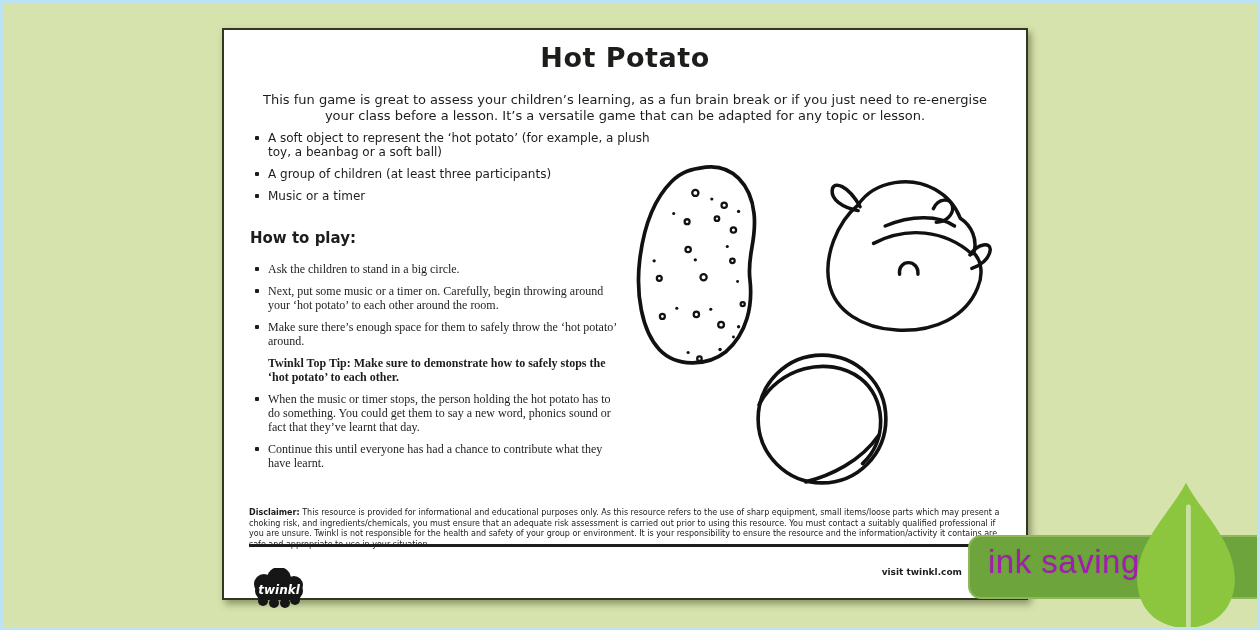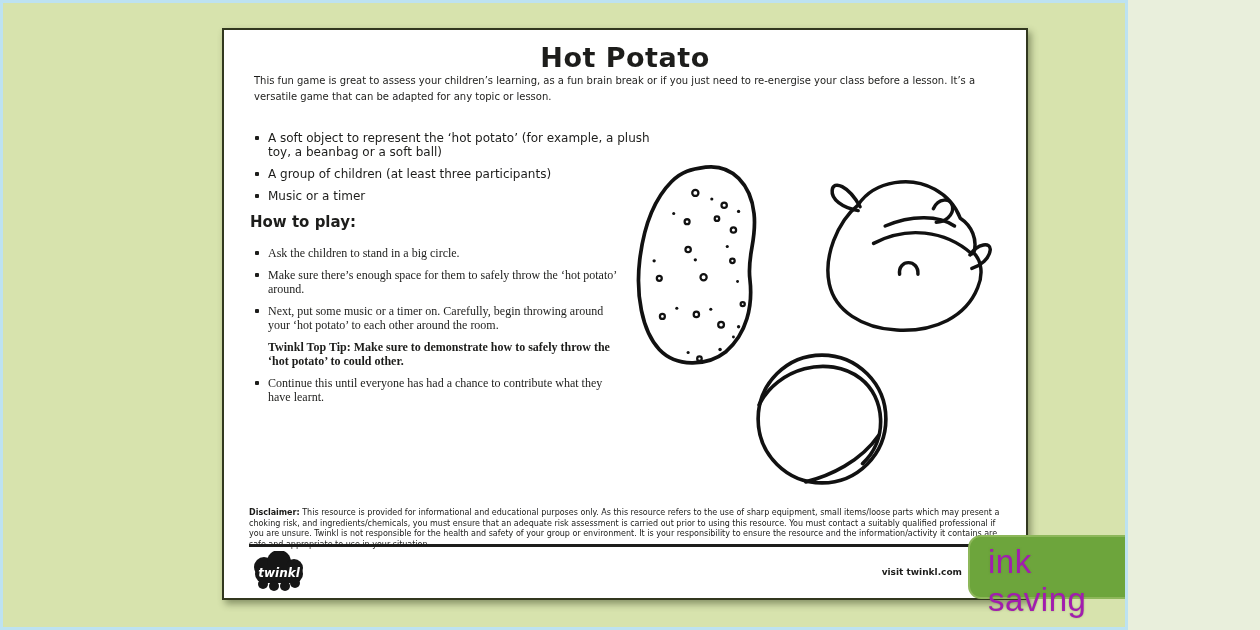--- a/index.html
+++ b/index.html
@@ -1,37 +1,37 @@
 <!DOCTYPE html>
 <html><head>
 <meta charset="utf-8">
 <style>
   html,body{margin:0;padding:0;background:#e9efdc;}
   *{box-sizing:border-box;}
   .canvas{
-    position:relative;width:1128px;height:630px;overflow:hidden;
+    position:relative;width:1260px;height:630px;overflow:hidden;
     background:#d7e3ad;border:3px solid #bde2f1;
     font-family:"DejaVu Sans",sans-serif;color:#1d1d1b;
   }
   .page{
     position:absolute;left:219px;top:25px;width:806px;height:572px;
     background:#ffffff;border:2px solid #32381f;
     box-shadow:3px 4px 7px rgba(40,50,20,0.45);
   }
   .page-title{
     margin:12px 0 0 0;text-align:center;
     font-size:27px;font-weight:bold;letter-spacing:0.5px;
   }
   .intro{
-    margin:0 auto 0 auto;width:742px;
-    font-size:10px;line-height:16px;
+    margin:19px auto 0 auto;width:742px;text-align:center;
+    font-size:13px;line-height:16px;
   }
   .content{position:absolute;left:26px;top:86px;width:414px;}
   .sec-heading{margin:0 0 9px 0;font-size:15px;font-weight:bold;}
-  .sec-heading.second{margin-top:10px;}
+  .sec-heading.second{margin-top:26px;}
   ul.bullets{list-style:none;margin:15px 0 10px 0;padding:0 0 0 18px;}
   ul.bullets.wyn{width:402px;}
   ul.bullets.htp{width:374px;font-family:Liberation Serif, serif;}
   ul.bullets li{
     position:relative;font-size:12px;line-height:14px;margin:0 0 8px 0;
   }
   ul.bullets li::before{
     content:"";position:absolute;left:-13px;top:5px;
     width:3.5px;height:3.5px;background:#1d1d1b;border-radius:1px;
   }
@@ -43,21 +43,21 @@
   .illu-ball{left:525px;top:316px;}
   .disclaimer{
     position:absolute;left:25px;right:25px;top:478px;margin:0;
     font-size:8px;line-height:10.5px;color:#1a1a18;
   }
   .disclaimer b{font-weight:bold;}
   .rule{
     position:absolute;left:25px;right:25px;top:514px;height:2.5px;
     background:#1d1d1b;
   }
-  .logo-wrap{position:absolute;left:24px;top:521px;text-align:center;}
+  .logo-wrap{position:absolute;left:24px;top:538px;text-align:center;}
   .visit{
     position:absolute;right:64px;top:529px;
     font-size:9px;font-weight:bold;color:#1d1d1b;text-decoration:none;margin-top:8px;
   }
   .ink-badge{
     position:absolute;left:965px;top:532px;right:-6px;height:64px;
     background:#6da53c;border:2px solid #8db75a;
     border-top-left-radius:13px;border-bottom-left-radius:13px;
     z-index:3;
   }
@@ -89,23 +89,24 @@
     <div class="content">
       <ul class="bullets wyn">
         <li>A soft object to represent the ‘hot potato’ (for example, a plush toy, a beanbag or a soft ball)</li>
         <li>A group of children (at least three participants)</li>
         <li>Music or a timer</li>
       </ul>
 
       <h2 class="sec-heading second">How to play:</h2>
       <ul class="bullets htp">
         <li>Ask the children to stand in a big circle.</li>
+        <li>Next, put some music or a timer on. Carefully, begin throwing around your ‘hot potato’ to each other around the room.</li>
         <li>Make sure there’s enough space for them to safely throw the ‘hot potato’ around.</li>
-        <li>Next, put some music or a timer on. Carefully, begin throwing around your ‘hot potato’ to each other around the room.</li>
-        <li class="tip">Twinkl Top Tip: Make sure to demonstrate how to safely throw the ‘hot potato’ to could other.</li>
+        <li class="tip">Twinkl Top Tip: Make sure to demonstrate how to safely stops the ‘hot potato’ to each other.</li>
+        <li>When the music or timer stops, the person holding the hot potato has to do something. You could get them to say a new word, phonics sound or fact that they’ve learnt that day.</li>
         <li>Continue this until everyone has had a chance to contribute what they have learnt.</li>
       </ul>
     </div>
 
     <svg class="illustration illu-potato" width="142" height="208" viewBox="0 0 135 202">
       <path class="stroke fillwhite" d="M 72,5 C 98,2 116,22 119,50 C 122,76 112,90 115,114
         C 118,140 112,166 92,184 C 73,199 43,199 27,182 C 10,164 4,128 8,95
         C 12,62 21,37 39,19 C 49,9 58,7 72,5 Z"></path>
       <g fill="none" stroke="#111" stroke-width="2.2">
         <circle cx="62" cy="30" r="3"></circle>

